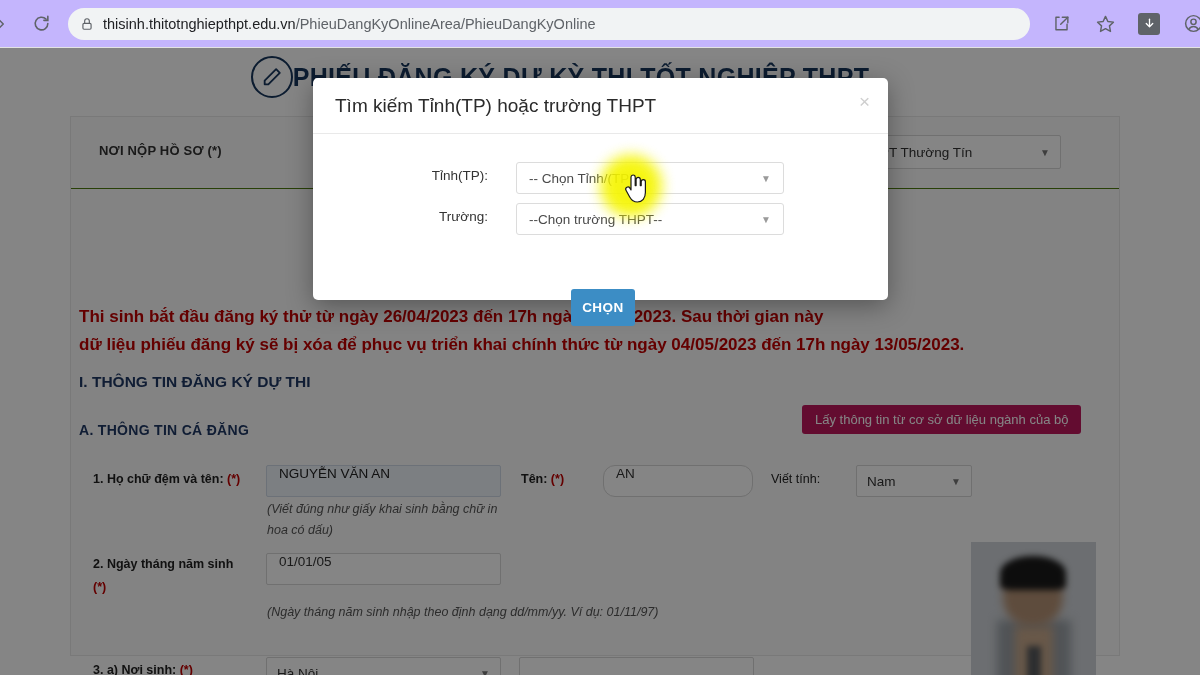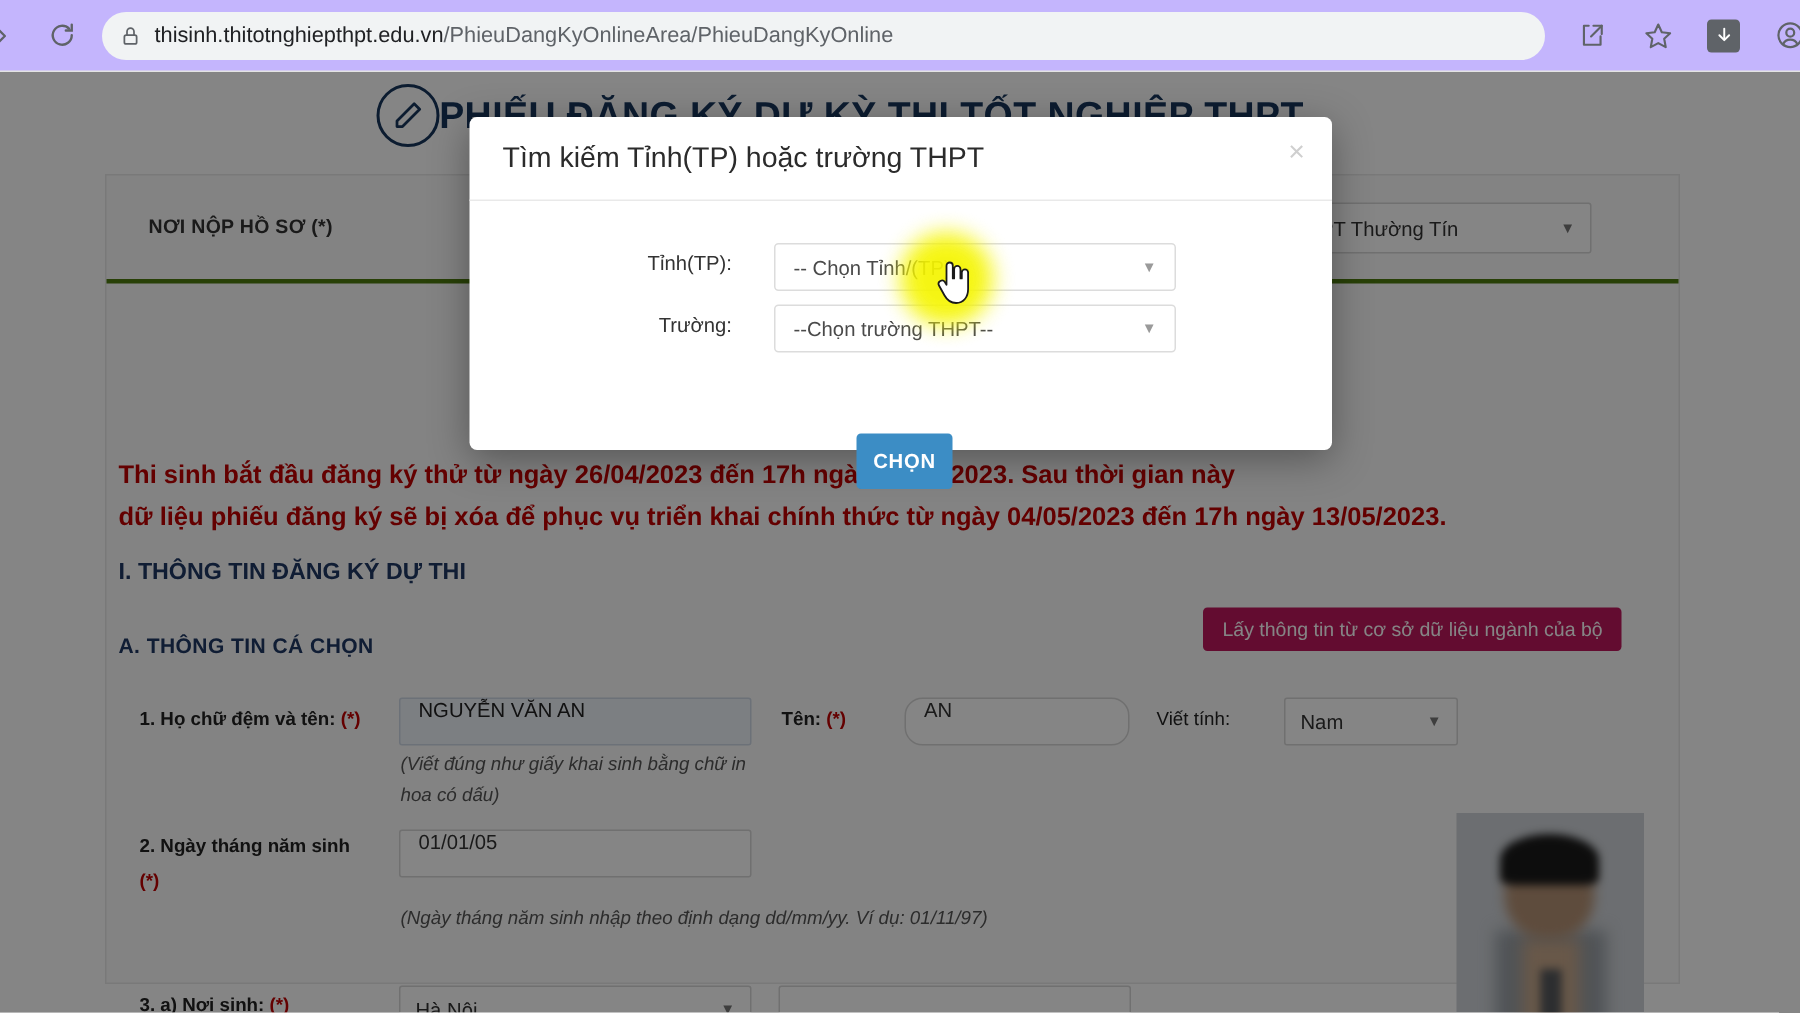--- a/index.html
+++ b/index.html
@@ -64,21 +64,21 @@
     display:flex;align-items:center;justify-content:center;
     color:#17365d;flex:0 0 auto;
   }
 
   .content-panel{
     position:absolute; left:70px; top:68px; width:1050px; min-height:540px;
     background:#fbfbfb; border:1px solid #e8e8e8;
   }
 
   .submit-row{
-    position:relative; height:72px; border-bottom:3px solid #4d7c0f;
+    position:relative; height:72px; border-bottom:1px solid #4d7c0f;
     display:flex; align-items:center;
   }
   .submit-label{
     position:absolute; left:28px; top:26px;
     font-size:13px; font-weight:700; color:#333; letter-spacing:.2px;
   }
   .submit-select{
     position:absolute; left:780px; top:18px; width:210px; height:34px;
     border:1px solid #d6d6d6; background:#fff; border-radius:2px;
     display:flex; align-items:center; padding:0 10px;
@@ -264,21 +264,21 @@
         <span class="caret">▼</span>
       </div>
     </div>
 
     <div class="notice">
       <div>Thi sinh bắt đầu đăng ký thử từ ngày 26/04/2023 đến 17h ngày 03/05/2023. Sau thời gian này</div>
       <div>dữ liệu phiếu đăng ký sẽ bị xóa để phục vụ triển khai chính thức từ ngày 04/05/2023 đến 17h ngày 13/05/2023.</div>
     </div>
 
     <div class="sect-1">I. THÔNG TIN ĐĂNG KÝ DỰ THI</div>
-    <div class="sect-2">A. THÔNG TIN CÁ CHỌN</div>
+    <div class="sect-2">A. THÔNG TIN CÁ ĐĂNG</div>
 
     <div class="db-button">Lấy thông tin từ cơ sở dữ liệu ngành của bộ</div>
 
     <div class="field-label" style="left:22px; top:355px;">
       <span>1. Họ chữ đệm và tên: </span><span class="req">(*)</span>
     </div>
     <div class="tbox filled-blue" style="left:195px; top:348px; width:235px;">
       <span>NGUYỄN VĂN AN</span>
     </div>
     <div class="hint" style="left:196px; top:382px; width:238px;">(Viết đúng như giấy khai sinh bằng chữ in hoa có dấu)</div>

